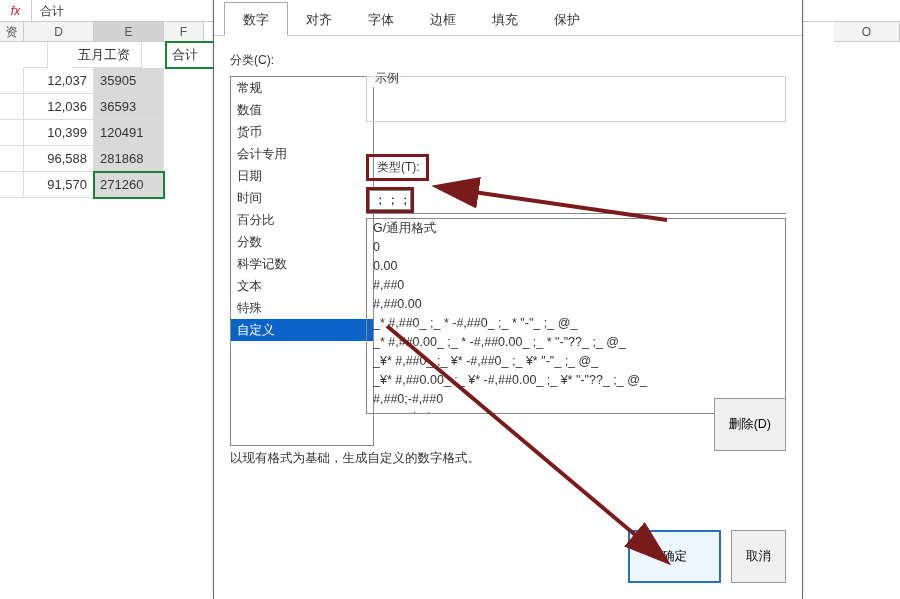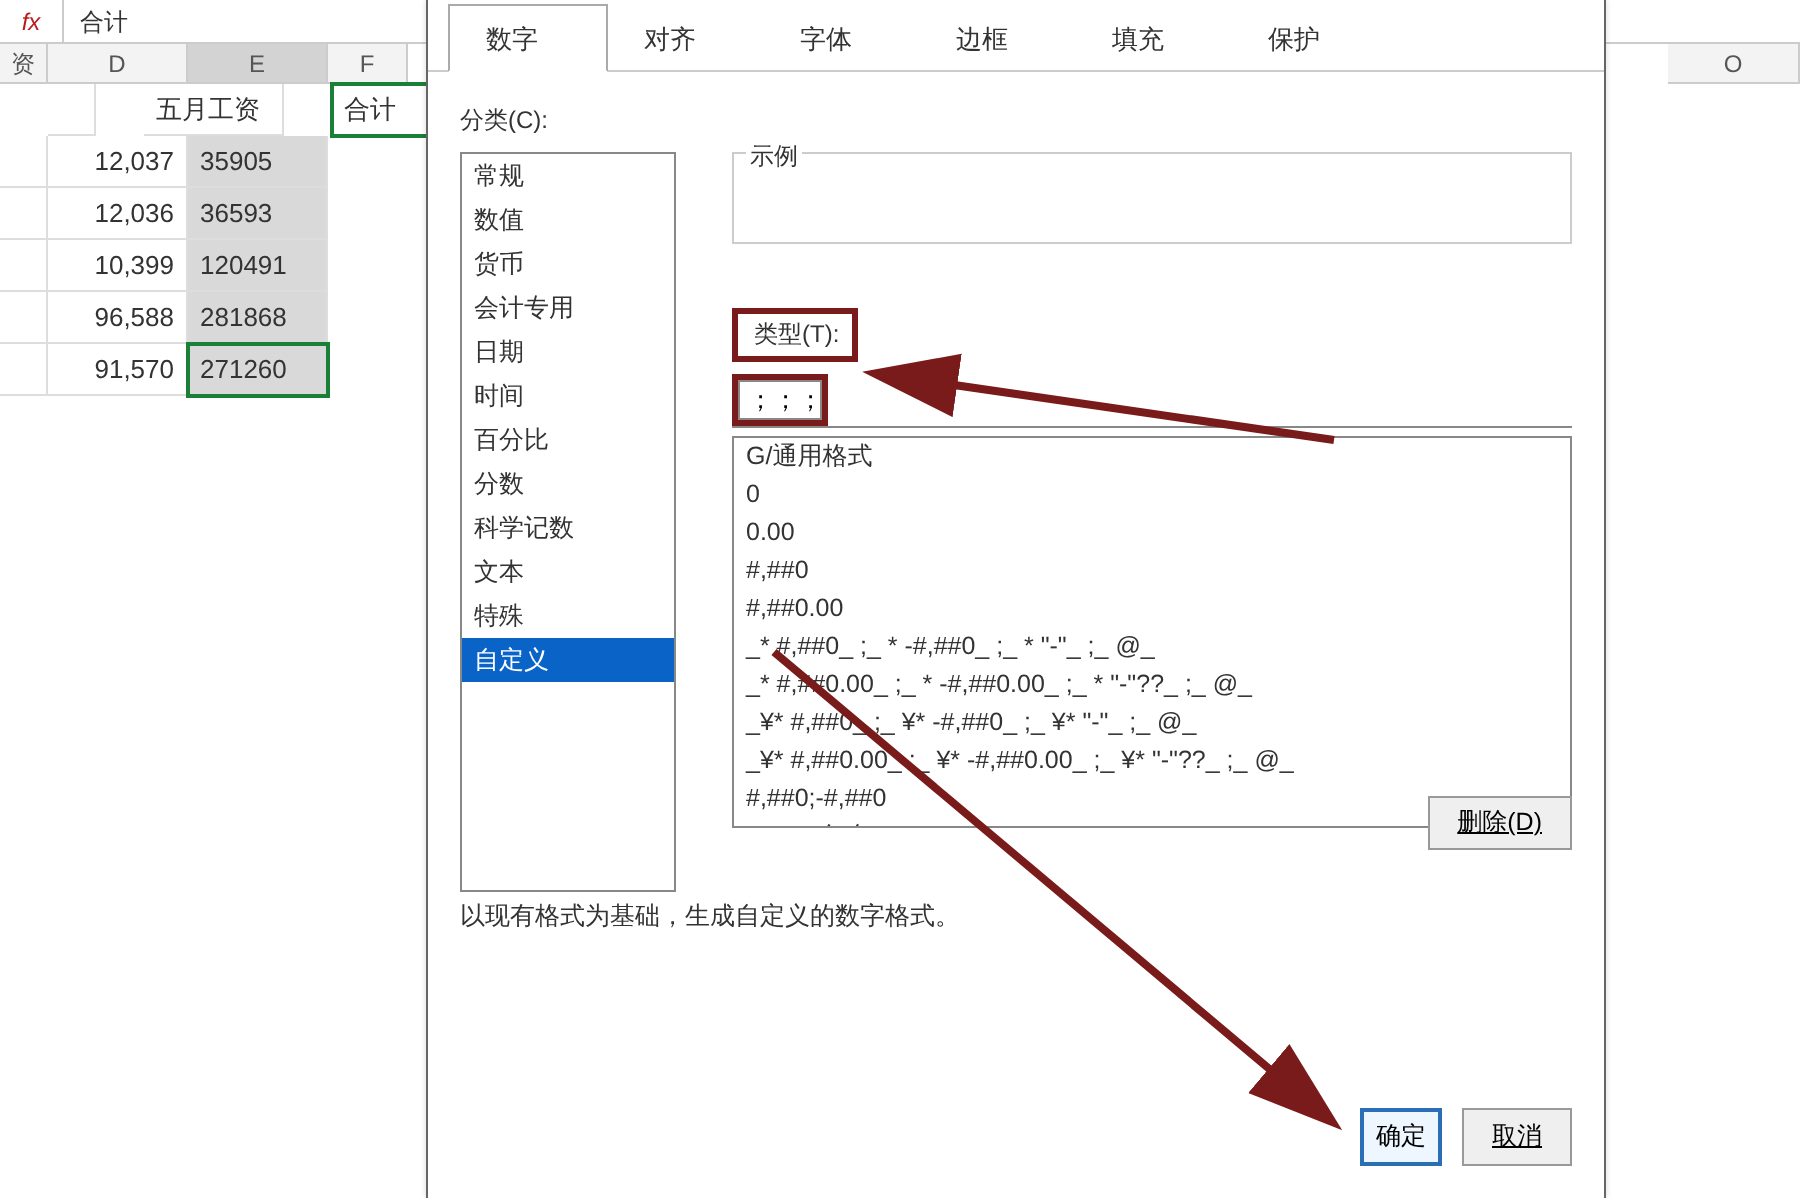--- a/index.html
+++ b/index.html
@@ -16,47 +16,47 @@
   .grid { position: absolute; top: 42px; left: 0; }
   .row { display: flex; height: 26px; }
   .cell { border-right: 1px solid #ddd; border-bottom: 1px solid #ddd; padding: 0 6px; line-height: 26px; font-size: 13px; }
   .hdr { background: #fff; font-weight: normal; margin-left: 24px; }
   .ra { text-align: right; }
   .active { outline: 2px solid #1a7f37; outline-offset: -1px; background:#fff; }
   .sel-range { background: #d9d9d9; }
 
   .dialog { position: absolute; left: 213px; top: 0; width: 590px; height: 599px; background: #fff; border-left: 1px solid #666; border-right: 1px solid #666; box-shadow: 0 0 3px rgba(0,0,0,0.15);}
   .tabs { display: flex; border-bottom: 1px solid #ccc; height: 36px; align-items:flex-end; padding-left: 10px; gap:0; }
-  .tab { padding: 8px 34px 6px 18px; font-size: 13px; cursor: pointer; }
+  .tab { padding: 8px 18px 6px 18px; font-size: 13px; cursor: pointer; }
   .tab.active-tab { border: 1px solid #aaa; border-bottom: 1px solid #fff; background:#fff; margin-bottom:-1px; }
 
   .body { padding: 16px 16px 8px 16px; position: relative; height: calc(100% - 36px); }
   .cat-lbl { margin-bottom: 4px; }
-  .cat-list { position:absolute; left:16px; top:40px; width:108px; height:370px; border:1px solid #888; background:#fff; overflow:hidden; }
+  .cat-list { position:absolute; left:16px; top:40px; width:144px; height:370px; border:1px solid #888; background:#fff; overflow:hidden; }
   .cat-item { padding:2px 6px; font-size:12.5px; cursor:pointer; line-height:18px;}
   .cat-item.sel { background:#0a64c8; color:#fff; }
 
   .right-pane { position:absolute; left:152px; right:16px; top:40px; }
   .sample { border:1px solid #ccc; height:46px; padding:4px 8px; font-size:12px; position:relative;}
   .sample .lbl { position:absolute; top:-1px; left:6px; background:#fff; padding:0 2px; transform:translateY(-6px); }
 
   .type-lbl-box { margin-top:32px; display:inline-block; border:3px solid #7a1b1b; padding:2px 6px 2px 8px;}
   .type-input-wrap { margin-top:4px; }
   .type-input-highlight { display:inline-block; border:3px solid #7a1b1b; margin-top:2px; }
   .type-input-highlight input { border:1px solid #888; padding:2px 4px; font-size:12.5px; width:42px; }
 
   .fmt-list { margin-top:4px; width:100%; height:196px; border:1px solid #888; overflow-y:scroll; }
   .fmt-item { padding:1px 6px; font-size:12.5px; line-height:17px;}
 
   .del-btn { position:absolute; right:0; top:322px; }
-  .btn { border:1px solid #999; background:#efefef; padding:4px 14px; font-size:12.5px; cursor:pointer;text-decoration:underline; }
+  .btn { border:1px solid #999; background:#efefef; padding:17px 14px; font-size:12.5px; cursor:pointer; }
   .hint { position:absolute; left:16px; top:414px; font-size:12.5px; }
 
   .dlg-btns { position:absolute; right:16px; bottom:16px; display:flex; gap:10px;}
-  .btn-primary { border:2px solid #2a6fb5; background:#eef6ff; padding:4px 6px; font-size:12.5px; cursor:pointer;}
+  .btn-primary { border:2px solid #2a6fb5; background:#eef6ff; padding:4px 32px; font-size:12.5px; cursor:pointer;}
 
   svg.anno { position:absolute; left:0; top:0; pointer-events:none; }
 </style>
 </head>
 <body>
 
 <div class="formula-bar">
   <div class="fx">fx</div>
   <div class="fval">合计</div>
 </div>

